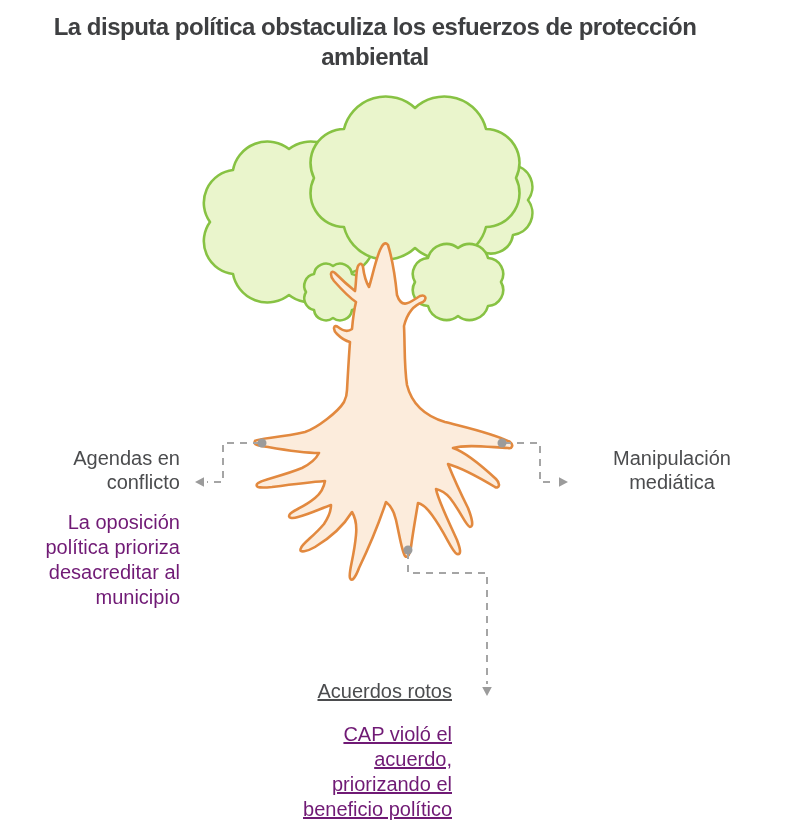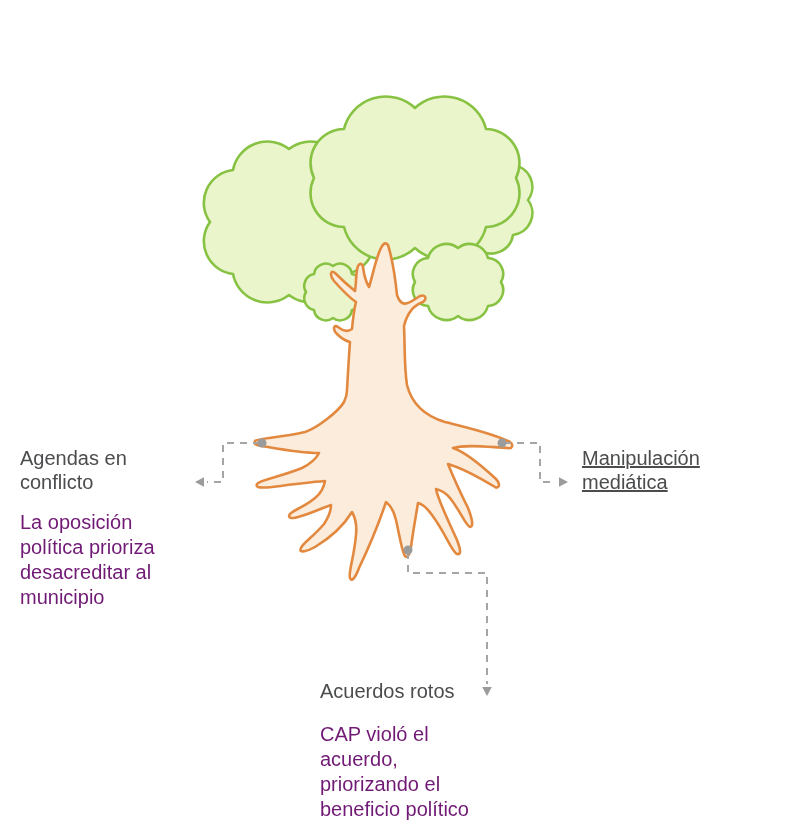--- a/index.html
+++ b/index.html
@@ -37,25 +37,25 @@
     font-size: 20px;
     line-height: 24px;
     color: #4b4c4e;
   }
   .label-desc {
     position: absolute;
     font-size: 20px;
     line-height: 25px;
     color: #701a75;
   }
-  .align-right { }
-  .align-left  { text-align: left; text-decoration: underline; }
+  .align-right { text-align: right; }
+  .align-left  { text-align: center; }
   .left-block   { left: 20px;  width: 160px; }
   .right-block  { left: 582px; width: 180px; }
-  .bottom-block { left: 320px; width: 160px; }
+  .bottom-block { left: 292px; width: 160px; text-decoration: underline; }
   .heading-row  { top: 446px; }
   .desc-row     { top: 510px; }
   .bottom-heading { top: 679px; }
   .bottom-desc    { top: 722px; }
 </style>
 </head>
 <body>
 
 <div id="canvas">
 
@@ -141,20 +141,21 @@
     <g stroke="none" fill="#9b9b9b">
       <circle cx="262" cy="443" r="4.5"></circle>
       <circle cx="502" cy="443" r="4.5"></circle>
       <circle cx="408" cy="550" r="4.5"></circle>
       <path d="M 195 482 L 204 477.2 L 204 486.8 Z"></path>
       <path d="M 568 482 L 559 477.2 L 559 486.8 Z"></path>
       <path d="M 487 696 L 482.2 687 L 491.8 687 Z"></path>
     </g>
   </svg>
 
+  <div class="title">La disputa política obstaculiza los esfuerzos de protección ambiental</div>
 
   <div class="label-heading left-block heading-row align-right">Agendas en conflicto</div>
   <div class="label-desc left-block desc-row align-right">La oposición política prioriza desacreditar al municipio</div>
 
   <div class="label-heading right-block heading-row align-left">Manipulación mediática</div>
 
   <div class="label-heading bottom-block bottom-heading align-right">Acuerdos rotos</div>
   <div class="label-desc bottom-block bottom-desc align-right">CAP violó el acuerdo, priorizando el beneficio político</div>
 
 </div>

